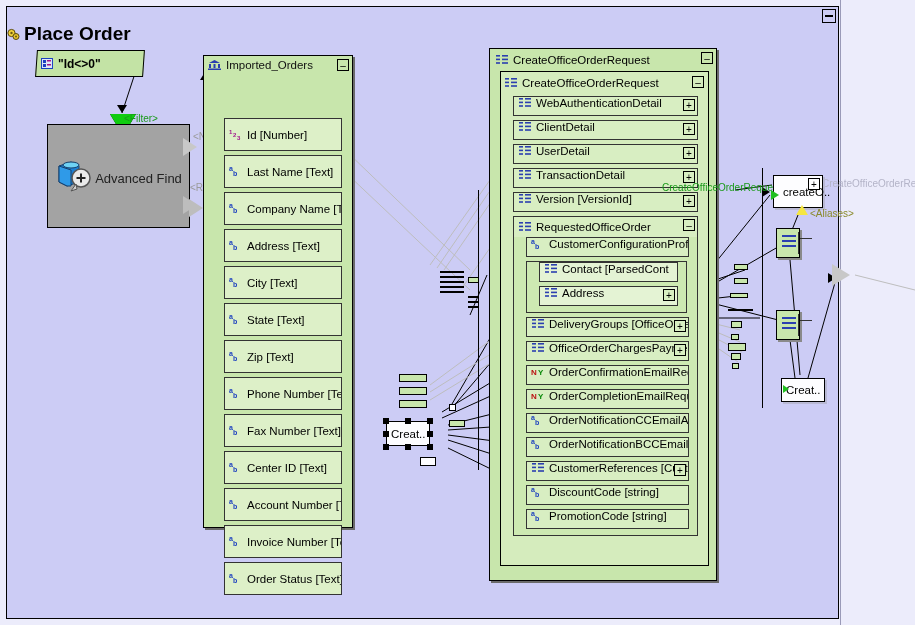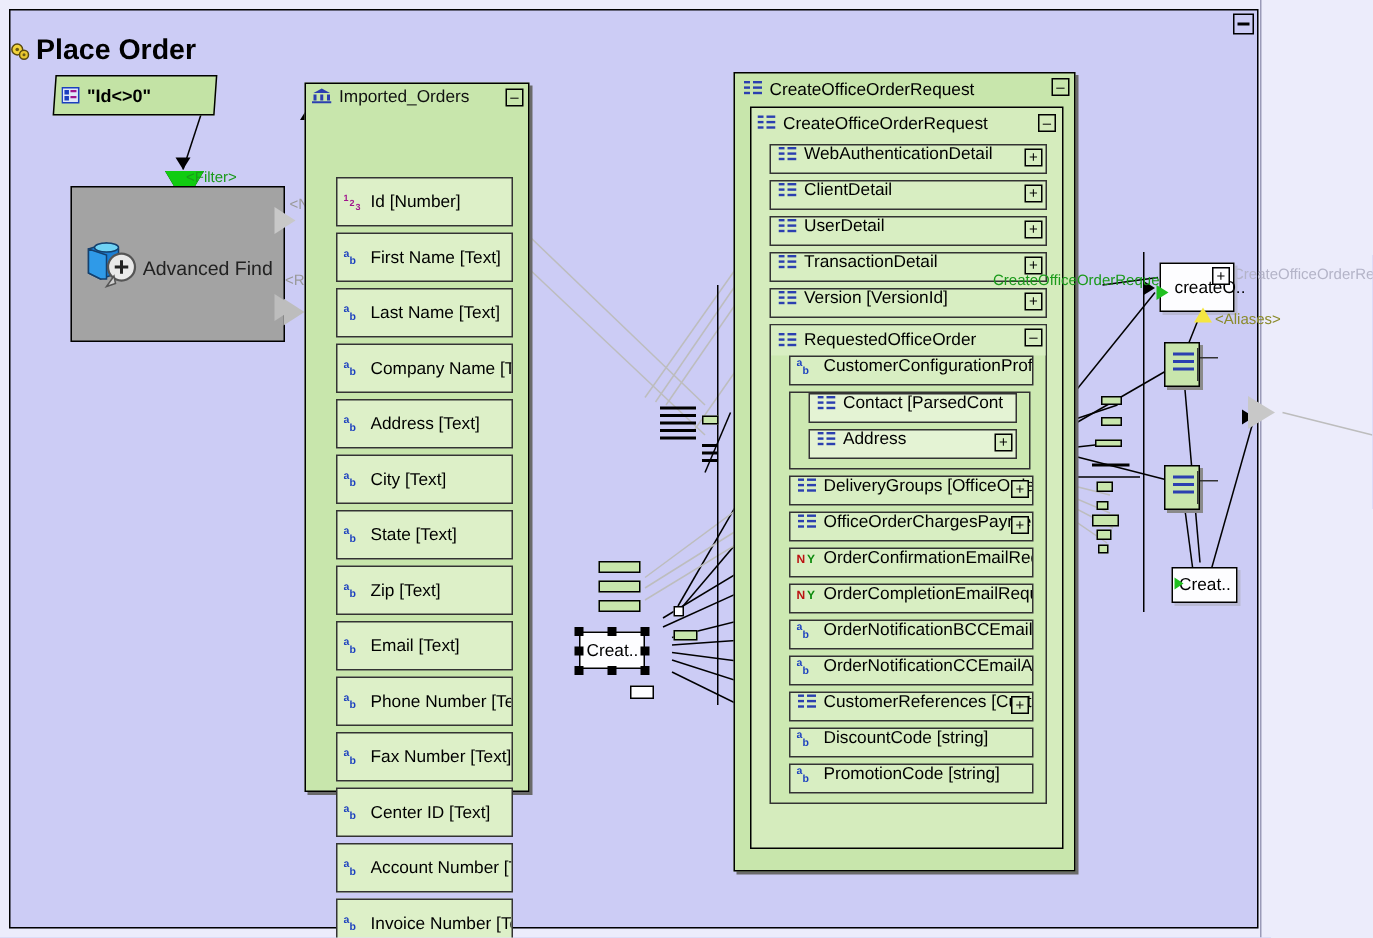--- a/index.html
+++ b/index.html
@@ -337,27 +337,20 @@
               <text x="4" y="9" font-size="6" font-family="Liberation Sans" fill="#a0148c">2</text>
               <text x="8" y="12" font-size="6" font-family="Liberation Sans" fill="#a0148c">3</text>
             </svg></span>
           <span class="ftxt">Id [Number]</span>
         </div>
         <div class="field-row">
           <span class="tico ab"><svg width="13" height="12" viewBox="0 0 13 12">
               <text x="0" y="6" font-size="7" font-family="Liberation Sans" fill="#1b3fbf">a</text>
               <text x="4" y="11" font-size="7" font-family="Liberation Sans" fill="#1b3fbf">b</text>
             </svg></span>
-          <span class="ftxt">First Name [Text]</span>
-        </div>
-        <div class="field-row">
-          <span class="tico ab"><svg width="13" height="12" viewBox="0 0 13 12">
-              <text x="0" y="6" font-size="7" font-family="Liberation Sans" fill="#1b3fbf">a</text>
-              <text x="4" y="11" font-size="7" font-family="Liberation Sans" fill="#1b3fbf">b</text>
-            </svg></span>
           <span class="ftxt">Last Name [Text]</span>
         </div>
         <div class="field-row">
           <span class="tico ab"><svg width="13" height="12" viewBox="0 0 13 12">
               <text x="0" y="6" font-size="7" font-family="Liberation Sans" fill="#1b3fbf">a</text>
               <text x="4" y="11" font-size="7" font-family="Liberation Sans" fill="#1b3fbf">b</text>
             </svg></span>
           <span class="ftxt">Company Name [Tex</span>
         </div>
         <div class="field-row">
@@ -380,27 +373,20 @@
               <text x="4" y="11" font-size="7" font-family="Liberation Sans" fill="#1b3fbf">b</text>
             </svg></span>
           <span class="ftxt">State [Text]</span>
         </div>
         <div class="field-row">
           <span class="tico ab"><svg width="13" height="12" viewBox="0 0 13 12">
               <text x="0" y="6" font-size="7" font-family="Liberation Sans" fill="#1b3fbf">a</text>
               <text x="4" y="11" font-size="7" font-family="Liberation Sans" fill="#1b3fbf">b</text>
             </svg></span>
           <span class="ftxt">Zip [Text]</span>
-        </div>
-        <div class="field-row">
-          <span class="tico ab"><svg width="13" height="12" viewBox="0 0 13 12">
-              <text x="0" y="6" font-size="7" font-family="Liberation Sans" fill="#1b3fbf">a</text>
-              <text x="4" y="11" font-size="7" font-family="Liberation Sans" fill="#1b3fbf">b</text>
-            </svg></span>
-          <span class="ftxt">Email [Text]</span>
         </div>
         <div class="field-row">
           <span class="tico ab"><svg width="13" height="12" viewBox="0 0 13 12">
               <text x="0" y="6" font-size="7" font-family="Liberation Sans" fill="#1b3fbf">a</text>
               <text x="4" y="11" font-size="7" font-family="Liberation Sans" fill="#1b3fbf">b</text>
             </svg></span>
           <span class="ftxt">Phone Number [Text</span>
         </div>
         <div class="field-row">
           <span class="tico ab"><svg width="13" height="12" viewBox="0 0 13 12">
@@ -617,28 +603,28 @@
                   <text x="0" y="9" font-size="8" font-weight="bold" font-family="Liberation Sans" fill="#bb1111">N</text>
                   <text x="7" y="9" font-size="8" font-weight="bold" font-family="Liberation Sans" fill="#0b8a0b">Y</text>
                 </svg></span>
               <span class="ftxt">OrderCompletionEmailRequ</span>
             </div>
             <div class="tnode">
               <span class="tico ab"><svg width="13" height="12" viewBox="0 0 13 12">
                   <text x="0" y="6" font-size="7" font-family="Liberation Sans" fill="#1b3fbf">a</text>
                   <text x="4" y="11" font-size="7" font-family="Liberation Sans" fill="#1b3fbf">b</text>
                 </svg></span>
-              <span class="ftxt">OrderNotificationBCCEmail</span>
+              <span class="ftxt">OrderNotificationCCEmailA</span>
             </div>
             <div class="tnode">
               <span class="tico ab"><svg width="13" height="12" viewBox="0 0 13 12">
                   <text x="0" y="6" font-size="7" font-family="Liberation Sans" fill="#1b3fbf">a</text>
                   <text x="4" y="11" font-size="7" font-family="Liberation Sans" fill="#1b3fbf">b</text>
                 </svg></span>
-              <span class="ftxt">OrderNotificationCCEmailA</span>
+              <span class="ftxt">OrderNotificationBCCEmail</span>
             </div>
             <div class="tnode">
               <span class="tico tree"><svg width="12" height="11" viewBox="0 0 12 11">
                   <rect x="0" y="1" width="4" height="1.6" fill="#2b3fb0"></rect>
                   <rect x="0" y="4.6" width="4" height="1.6" fill="#2b3fb0"></rect>
                   <rect x="0" y="8.2" width="4" height="1.6" fill="#2b3fb0"></rect>
                   <rect x="6" y="1" width="6" height="1.6" fill="#2b3fb0"></rect>
                   <rect x="6" y="4.6" width="6" height="1.6" fill="#2b3fb0"></rect>
                   <rect x="6" y="8.2" width="6" height="1.6" fill="#2b3fb0"></rect>
                 </svg></span>

